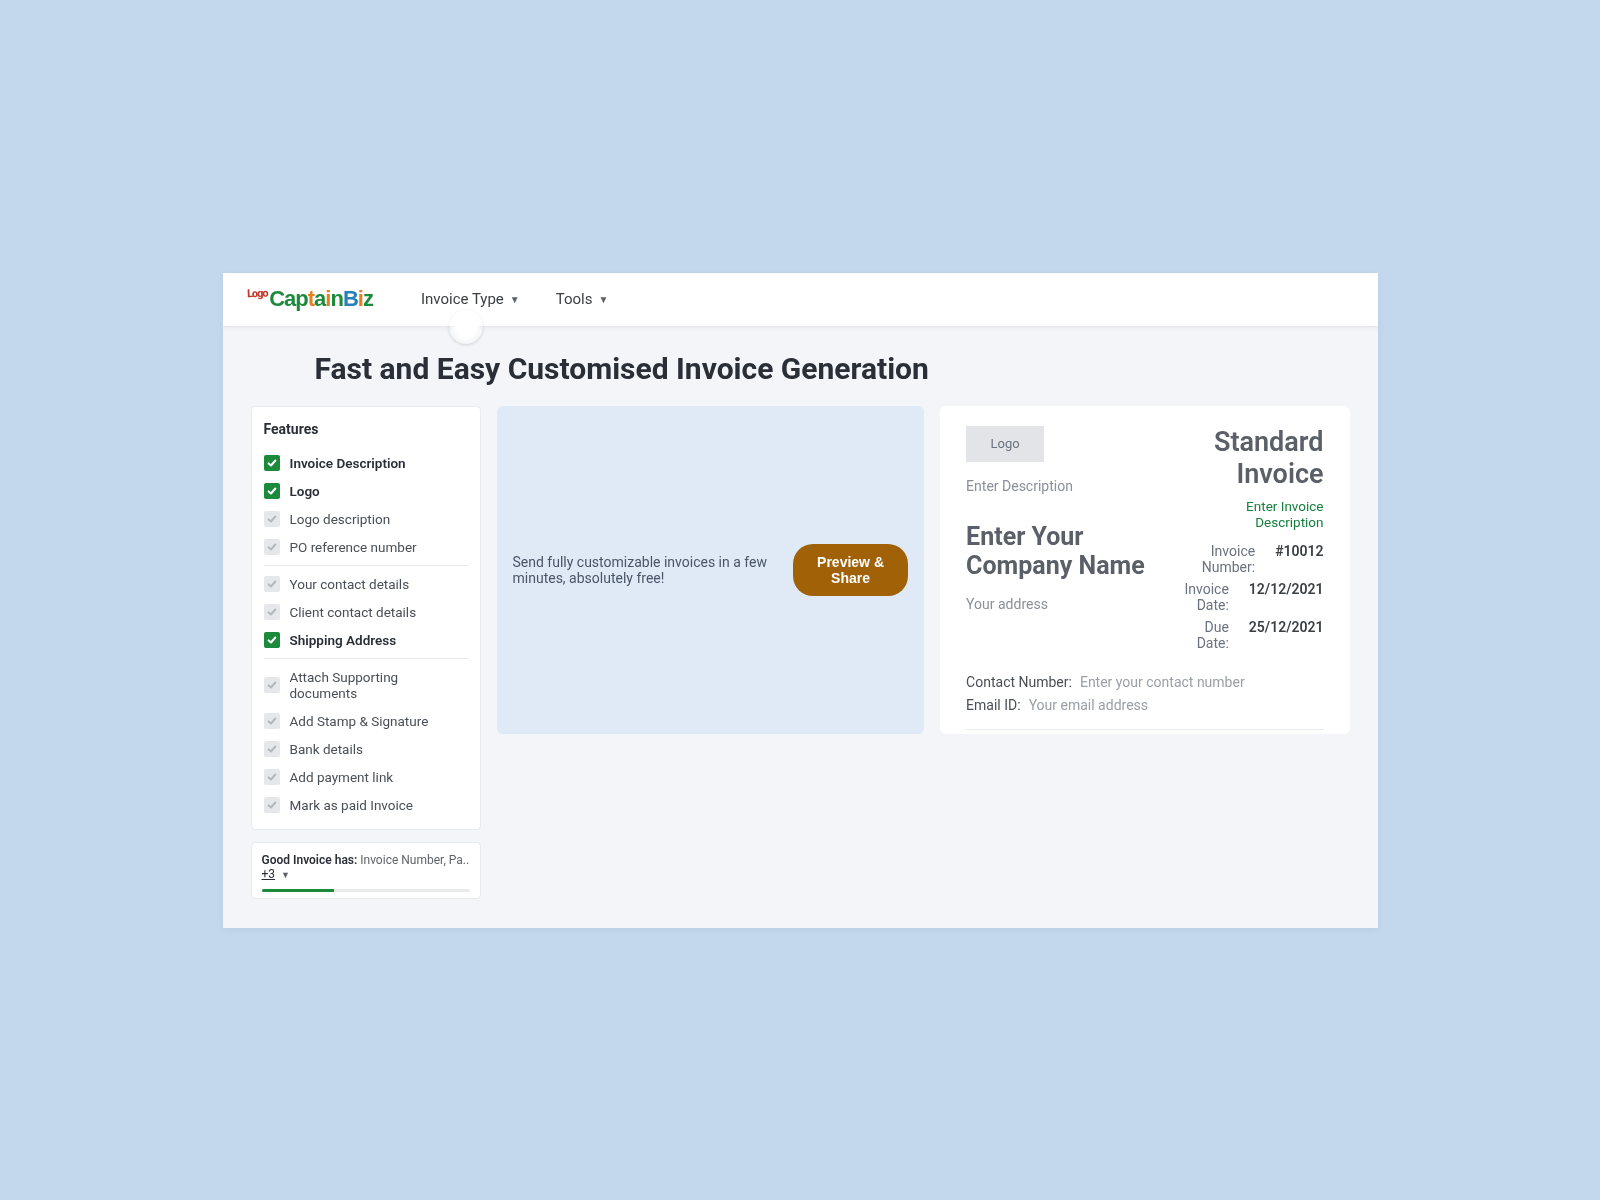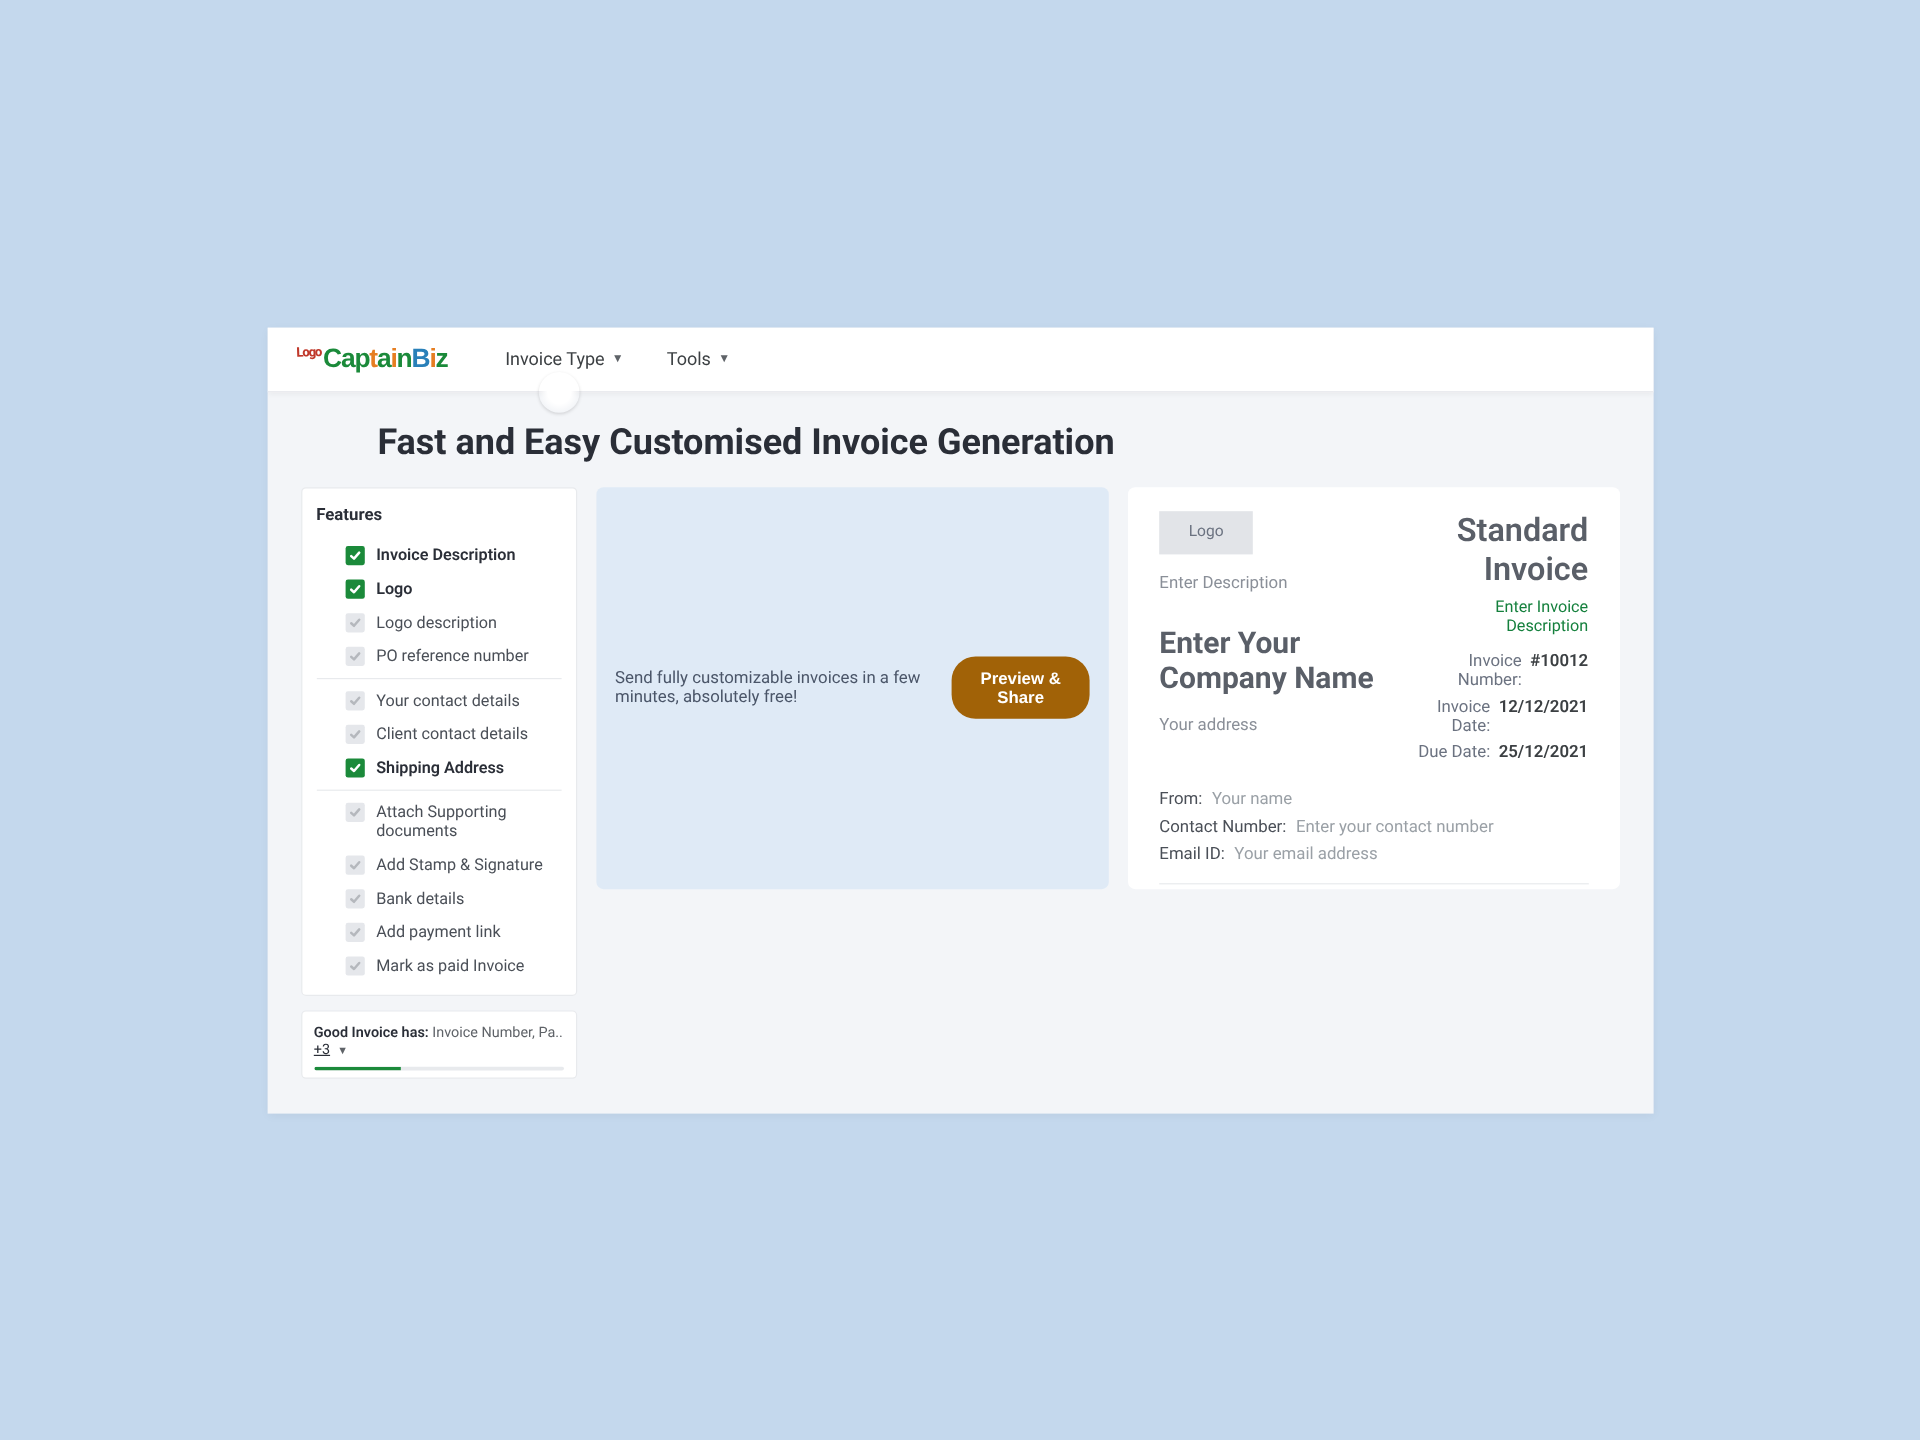--- a/index.html
+++ b/index.html
@@ -110,26 +110,26 @@
 }
 .features-title{
   font-size:14px;
   font-weight:700;
   color:#2a2e37;
   margin-bottom:12px;
 }
 .feature-list{list-style:none;}
 .feature-item{
   display:flex;
+  align-items:center;
   gap:10px;
   font-size:13.5px;
   color:#4a4f57;
   padding:6px 0;
   cursor:pointer;
-  margin-left:24px;
 }
 .feature-item.bold{font-weight:600;color:#2a2e37;}
 .feature-group-divider{border-top:1px solid #e8eaed;margin:4px 0;}
 .checkbox{
   width:16px;height:16px;
   border-radius:2px;
   display:flex;align-items:center;justify-content:center;
   flex-shrink:0;
 }
 .checkbox.on{background:#1b8a3a;}
@@ -179,21 +179,21 @@
   display:flex;align-items:center;justify-content:center;
   font-size:13px;color:#6b7280;
 }
 .placeholder{color:#8a8f98;}
 .desc-text{font-size:14px;color:#8a8f98;margin-top:6px;}
 .company-name{font-size:25px;font-weight:700;color:#5a5f68;margin-top:18px;}
 .company-addr{font-size:14px;color:#8a8f98;margin-top:6px;}
 .inv-right{text-align:right;}
 .inv-title{font-size:27px;font-weight:600;color:#5a5f68;margin-bottom:8px;}
 .inv-desc{font-size:13.5px;color:#15803d;margin-bottom:10px;}
-.inv-meta{font-size:14px;color:#5a5f68;display:flex;justify-content:flex-end;gap:7px;padding:3px 0;}
+.inv-meta{font-size:14px;color:#5a5f68;display:flex;justify-content:flex-end;gap:20px;padding:3px 0;}
 .inv-meta .lbl{color:#6b7280;}
 .inv-meta .val{font-weight:600;color:#3c4043;}
 .contact-block{margin-top:16px;display:flex;flex-direction:column;gap:7px;padding-bottom:16px;border-bottom:1px solid #e8eaed;}
 .field-row{font-size:14px;display:flex;gap:8px;}
 .field-row .flbl{color:#4a4f57;}
 .field-row .fval{color:#9aa0a6;}
 .billto-block{margin-top:20px;}
 .billto-title{font-size:14px;font-weight:700;color:#2a2e37;margin-bottom:8px;}
 .client-name{font-size:23px;font-weight:700;color:#5a5f68;margin-bottom:16px;}
 .billing-addr-title{font-size:14px;font-weight:700;color:#2a2e37;margin-top:12px;}
@@ -371,24 +371,20 @@
             </div>
             <div class="inv-meta">
               <span class="lbl">Due Date:</span>
               <span class="val">25/12/2021</span>
             </div>
           </div>
         </div>
 
         <div class="contact-block">
           <div class="field-row">
-            <span class="flbl">From:</span>
-            <span class="fval">Your name</span>
-          </div>
-          <div class="field-row">
             <span class="flbl">Contact Number:</span>
             <span class="fval">Enter your contact number</span>
           </div>
           <div class="field-row">
             <span class="flbl">Email ID:</span>
             <span class="fval">Your email address</span>
           </div>
         </div>
 
       </div>

